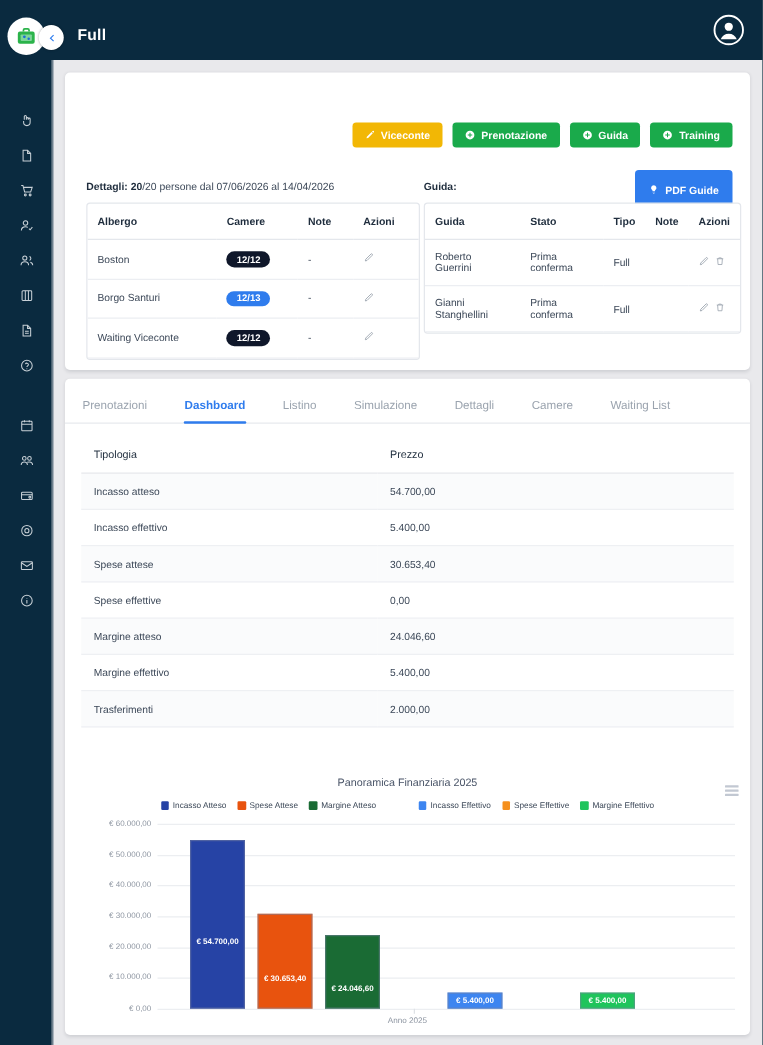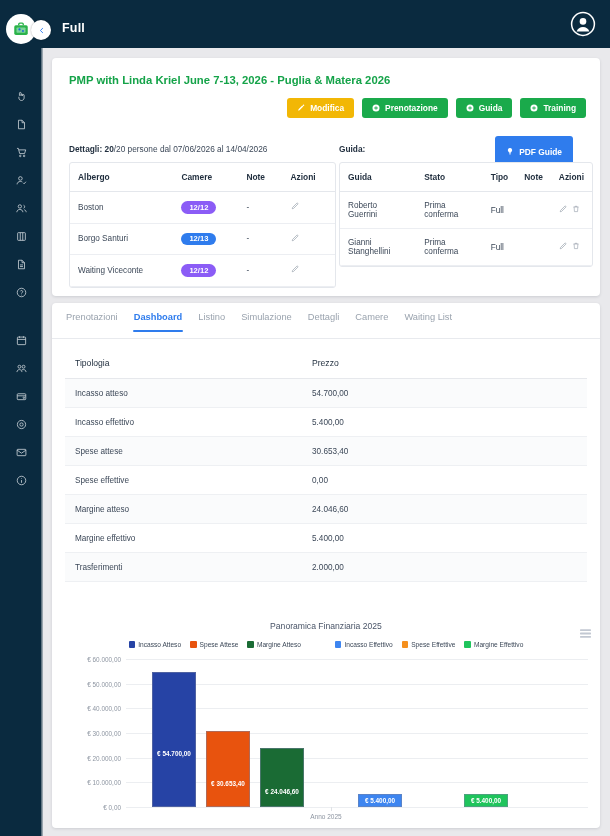--- a/index.html
+++ b/index.html
@@ -89,21 +89,21 @@
   .detail-line {
     position: absolute; left: 17px; top: 86px;
     font-size: 8.3px; color: #3c4858;
   }
   .detail-line b { color: #1f2d3d; }
   .note-line {
     position: absolute; left: 287px; top: 86px;
     font-size: 8.3px; color: #1f2d3d; font-weight: bold;
   }
   .btn-pdf {
-    position: absolute; right: 27px; top: 78px;
+    position: absolute; right: 14px; top: 78px;
     background: #2f7ced; height: 31px; padding: 0 11px; text-align: right;
   }
 
   
   table.tbl { border-collapse: collapse; }
   table.tbl th {
     font-size: 8.4px; font-weight: bold; color: #1f2d3d;
     text-align: left; padding: 9px 8px;
     border-bottom: 1px solid #e4e7ec;
   }
@@ -114,32 +114,32 @@
   table.tbl tr:last-child td { border-bottom: 1px solid #eceef2; }
   .tbl-wrap { position: absolute; border: 1px solid #e4e7ec; border-radius: 3px; overflow: hidden; background: #fff; }
   #hotel-table-wrap { left: 17px; top: 104px; width: 267px; }
   #guide-table-wrap { left: 287px; top: 104px; width: 254px; }
   #hotel-table, #guide-table { width: 100%; }
 
   .pill {
     display: inline-block; color: #fff; font-size: 7.6px; font-weight: bold;
     padding: 2.5px 8px; border-radius: 9px; line-height: 1;
   }
-  .pill-yellow { background: #8b5cf6; }
+  .pill-yellow { background: #0f172a; }
   .pill-blue   { background: #2f7ced; }
   .act { display: inline-flex; gap: 5px; align-items: center; }
   .act svg { display: block; cursor: pointer; }
 
   
   #tab-card {
     position: absolute; left: 10px; top: 255px; width: 548px; height: 525px;
   }
   .tabs {
     position: absolute; left: 0; top: 0; width: 548px; height: 36px;
-    display: flex; align-items: flex-start; gap: 14px; padding-left: 13px;
+    display: flex; align-items: flex-end; gap: 28px; padding-left: 13px;
     border-bottom: 1px solid #e8eaee;
   }
   .tab {
     font-size: 9.3px; color: #9aa3ae; cursor: pointer;
     padding: 9px 1px 9px; position: relative; white-space: nowrap;
   }
   .tab.active { color: #2f7ced; font-weight: bold; }
   .tab.active::after {
     content: ""; position: absolute; left: 0; right: 0; bottom: -1px;
     height: 2px; background: #2f7ced; border-radius: 2px;
@@ -210,30 +210,29 @@
 </style>
 </head>
 <body>
 
 <div id="app">
 
   <div class="canvas">
 
     <div class="card" id="header-card">
 
-      <div class="card-title">PMP with Linda Kriel June 7-13, 2026 - Puglia &amp; Matera 2026</div>
 
       <div class="btn-row">
         <button class="btn btn-yellow">
           <span>
             <svg width="8" height="8" viewBox="0 0 16 16" fill="#fff">
                 <path d="M12.1 1.6a1.4 1.4 0 0 1 2 2l-.9.9-2-2 .9-.9zM10.5 3.2l2 2L5 12.7l-2.6.6.6-2.6 7.5-7.5z"></path>
               </svg>
           </span>
-          <span>Modifica</span>
+          <span>Viceconte</span>
         </button>
         <button class="btn btn-green">
           <span>
             <svg width="8" height="8" viewBox="0 0 16 16">
                 <circle cx="8" cy="8" r="7" fill="#fff"></circle>
                 <path d="M7.2 4.4h1.6v7.2H7.2zM4.4 7.2h7.2v1.6H4.4z" fill="#1aaa4b"></path>
               </svg>
           </span>
           <span>Prenotazione</span>
         </button>

